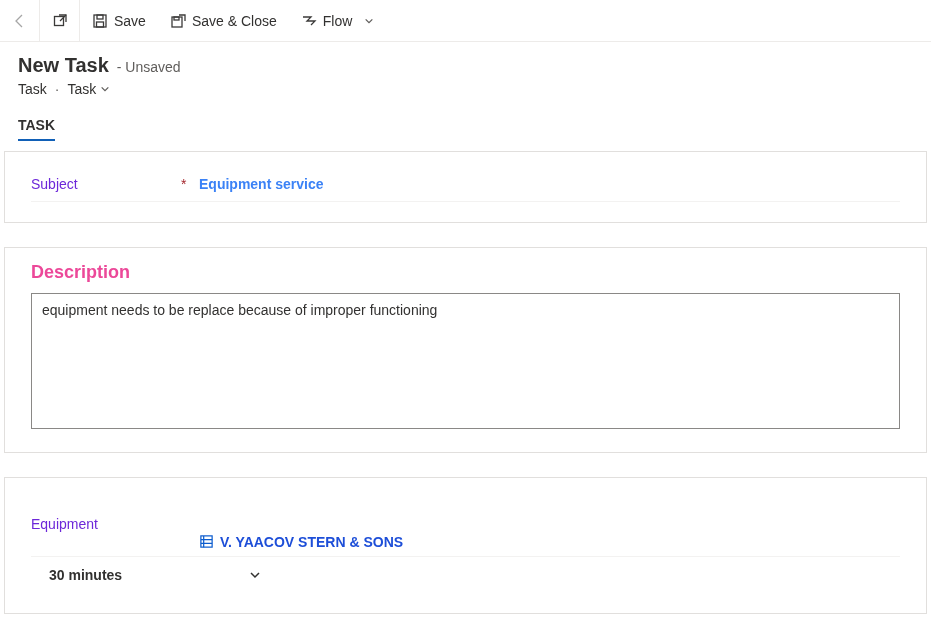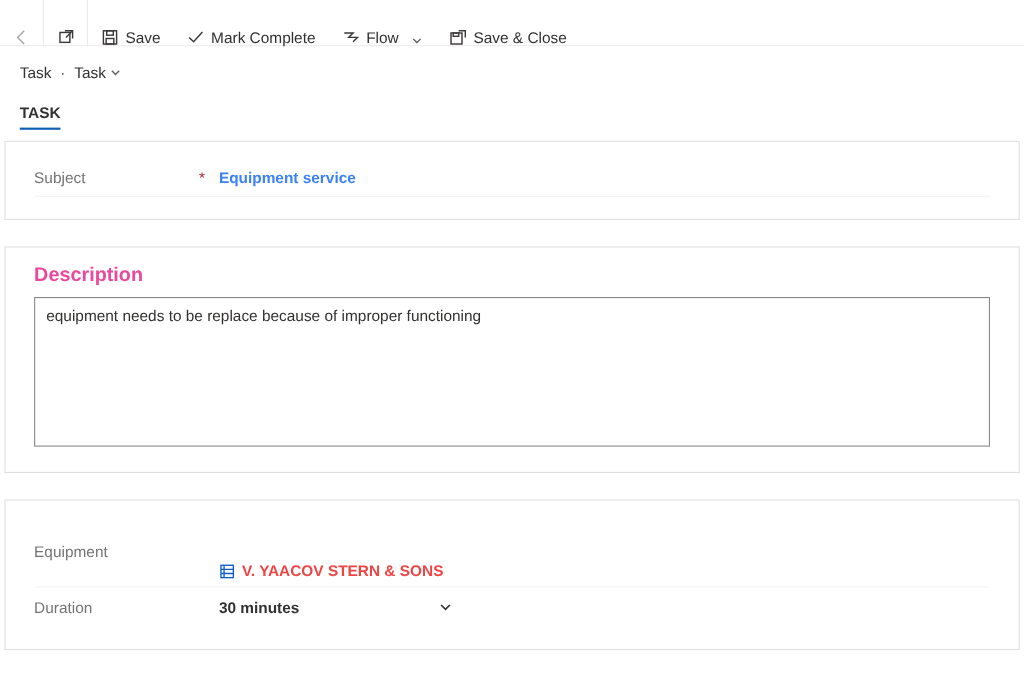--- a/index.html
+++ b/index.html
@@ -1,20 +1,20 @@
 <!DOCTYPE html>
 <html><head>
   <meta charset="utf-8">
   <style>
     * { box-sizing: border-box; margin: 0; padding: 0; }
     body { font-family: "Segoe UI", Arial, sans-serif; font-size: 14px; color: #323130; background: #fff; width: 931px; }
     
     
     .cmdbar { display: flex; align-items: center; height: 42px; border-bottom: 1px solid #edebe9; }
-    .cmd-cell { display: flex; align-items: flex-end; justify-content: center; height: 42px; cursor: pointer; }
+    .cmd-cell { display: flex; align-items: center; justify-content: center; height: 42px; cursor: pointer; }
     .cmd-back { width: 40px; border-right: 1px solid #edebe9; }
     .cmd-popout { width: 40px; border-right: 1px solid #edebe9; }
     .cmd-btn { padding: 0 12px; gap: 6px; }
     .cmd-btn span.lbl { color: #323130; }
     .cmd-icon { width: 16px; height: 16px; stroke: #3b3a39; fill: none; stroke-width: 1.3; }
     .chev { width: 10px; height: 10px; stroke: #605e5c; fill: none; stroke-width: 1.5; margin-left: 6px; }
     
     
     .header { padding: 12px 18px 4px 18px; }
     .title-row { display: flex; align-items: baseline; gap: 8px; }
@@ -25,28 +25,28 @@
     .breadcrumb .chev-inline { width: 10px; height: 10px; stroke: #605e5c; fill: none; stroke-width: 1.5; }
     
     
     .tabs { margin: 16px 18px 10px 18px; }
     .tab { display: inline-block; font-size: 14px; font-weight: 600; padding-bottom: 6px; border-bottom: 2px solid #1160b7; text-transform: uppercase; cursor: pointer; }
     
     
     .section { border: 1px solid #e1dfdd; margin: 0 4px 24px 4px; padding: 14px 26px 20px 26px; }
     .field-row { display: flex; align-items: center; min-height: 36px; border-bottom: 1px solid #f3f2f1; padding: 6px 0; }
     .field-row.noborder { border-bottom: none; }
-    .field-label { width: 150px; color: #737373; font-size: 14px; }
+    .field-label { width: 150px; color: #6d28d9; font-size: 14px; }
     .required-star { color: #a4262c; width: 10px; display: inline-block; margin-right: 8px; }
     .field-value { font-size: 14px; font-weight: 600; color: #3b82f6; flex: 1; }
     
     .sect-title { font-size: 18px; font-weight: 700; margin-bottom: 10px; color: #ec4899; }
     .desc-box { border: 1px solid #8a8886; width: 100%; height: 136px; padding: 8px 10px; font-size: 14px; color: #323130; font-family: inherit; resize: none; outline: none; }
     
-    .regarding-val { display: flex; align-items: center; gap: 6px; color: #ef4444; font-weight: 600; cursor: pointer; margin-top: 36px; }
+    .regarding-val { display: flex; align-items: flex-start; gap: 6px; color: #1d4ed8; font-weight: 600; cursor: pointer; margin-top: 36px; }
     .reg-icon { width: 15px; height: 15px; stroke: #0b5cce; fill: none; stroke-width: 1.3; }
     
     .duration-val { display: flex; align-items: center; font-weight: 600; color: #323130; }
     .duration-val .dur-text { width: 200px; }
     .duration-chev { width: 12px; height: 12px; stroke: #323130; fill: none; stroke-width: 1.5; }
 
     .spacer-col { width: 18px; display:inline-block; }
   </style>
 </head>
 <body>
@@ -67,44 +67,42 @@
   <div class="cmd-cell cmd-btn">
     <svg class="cmd-icon" viewBox="0 0 16 16">
         <rect x="2" y="2" width="12" height="12"></rect>
         <rect x="5" y="2" width="6" height="4"></rect>
         <rect x="4.5" y="9" width="7" height="5"></rect>
       </svg>
     <span class="lbl">Save</span>
   </div>
   <div class="cmd-cell cmd-btn">
     <svg class="cmd-icon" viewBox="0 0 16 16">
-        <path d="M2 8 L6 12 L14 3"></path>
+        <rect x="2" y="4" width="10" height="10"></rect>
+        <rect x="4" y="4" width="5" height="3"></rect>
+        <path d="M9 2 L15 2 L15 8"></path>
       </svg>
-    <span class="lbl">Mark Complete</span>
+    <span class="lbl">Save &amp; Close</span>
   </div>
   <div class="cmd-cell cmd-btn">
     <svg class="cmd-icon" viewBox="0 0 16 16">
         <path d="M2 4 H10 L6 8 H14 L10 12"></path>
       </svg>
     <span class="lbl">Flow</span>
     <svg class="chev" viewBox="0 0 12 12">
         <path d="M2 4 L6 8 L10 4"></path>
       </svg>
   </div>
-  <div class="cmd-cell cmd-btn">
-    <svg class="cmd-icon" viewBox="0 0 16 16">
-        <rect x="2" y="4" width="10" height="10"></rect>
-        <rect x="4" y="4" width="5" height="3"></rect>
-        <path d="M9 2 L15 2 L15 8"></path>
-      </svg>
-    <span class="lbl">Save &amp; Close</span>
-  </div>
 </div>
 
 <div class="header">
+  <div class="title-row">
+    <h1>New Task</h1>
+    <span class="status">- Unsaved</span>
+  </div>
   <div class="breadcrumb">
     <span>Task</span>
     <span class="sep">·</span>
     <span style="display:flex;align-items:center;gap:4px;">
       <span>Task</span>
       <svg class="chev-inline" viewBox="0 0 12 12">
           <path d="M2 4 L6 8 L10 4"></path>
         </svg>
     </span>
   </div>
@@ -133,21 +131,20 @@
     <span class="spacer-col"></span>
     <div class="regarding-val">
       <svg class="reg-icon" viewBox="0 0 16 16">
           <rect x="2" y="2" width="12" height="12"></rect>
           <path d="M5 2 L5 14 M2 6 L14 6 M2 10 L14 10"></path>
         </svg>
       <span>V. YAACOV STERN &amp; SONS</span>
     </div>
   </div>
   <div class="field-row noborder">
-    <div class="field-label">Duration</div>
     <span class="spacer-col"></span>
     <div class="duration-val">
       <span class="dur-text">30 minutes</span>
       <svg class="duration-chev" viewBox="0 0 12 12">
           <path d="M2 4 L6 8 L10 4"></path>
         </svg>
     </div>
   </div>
 </div>
 

